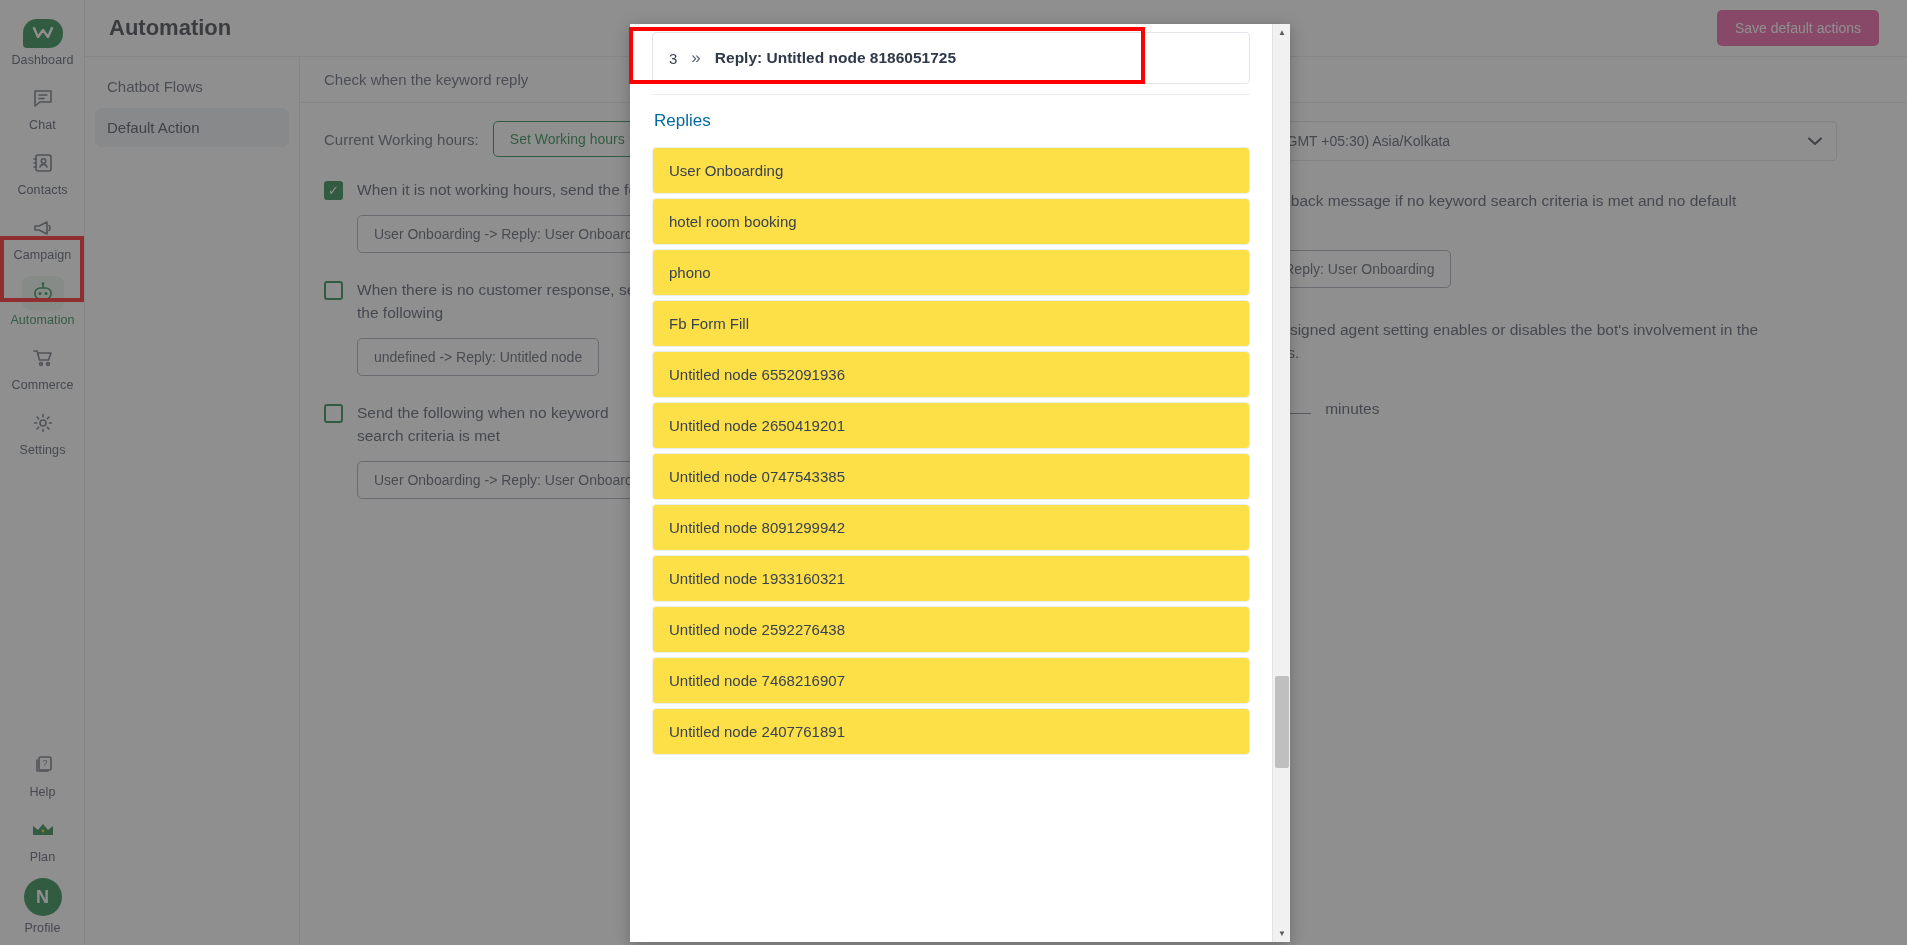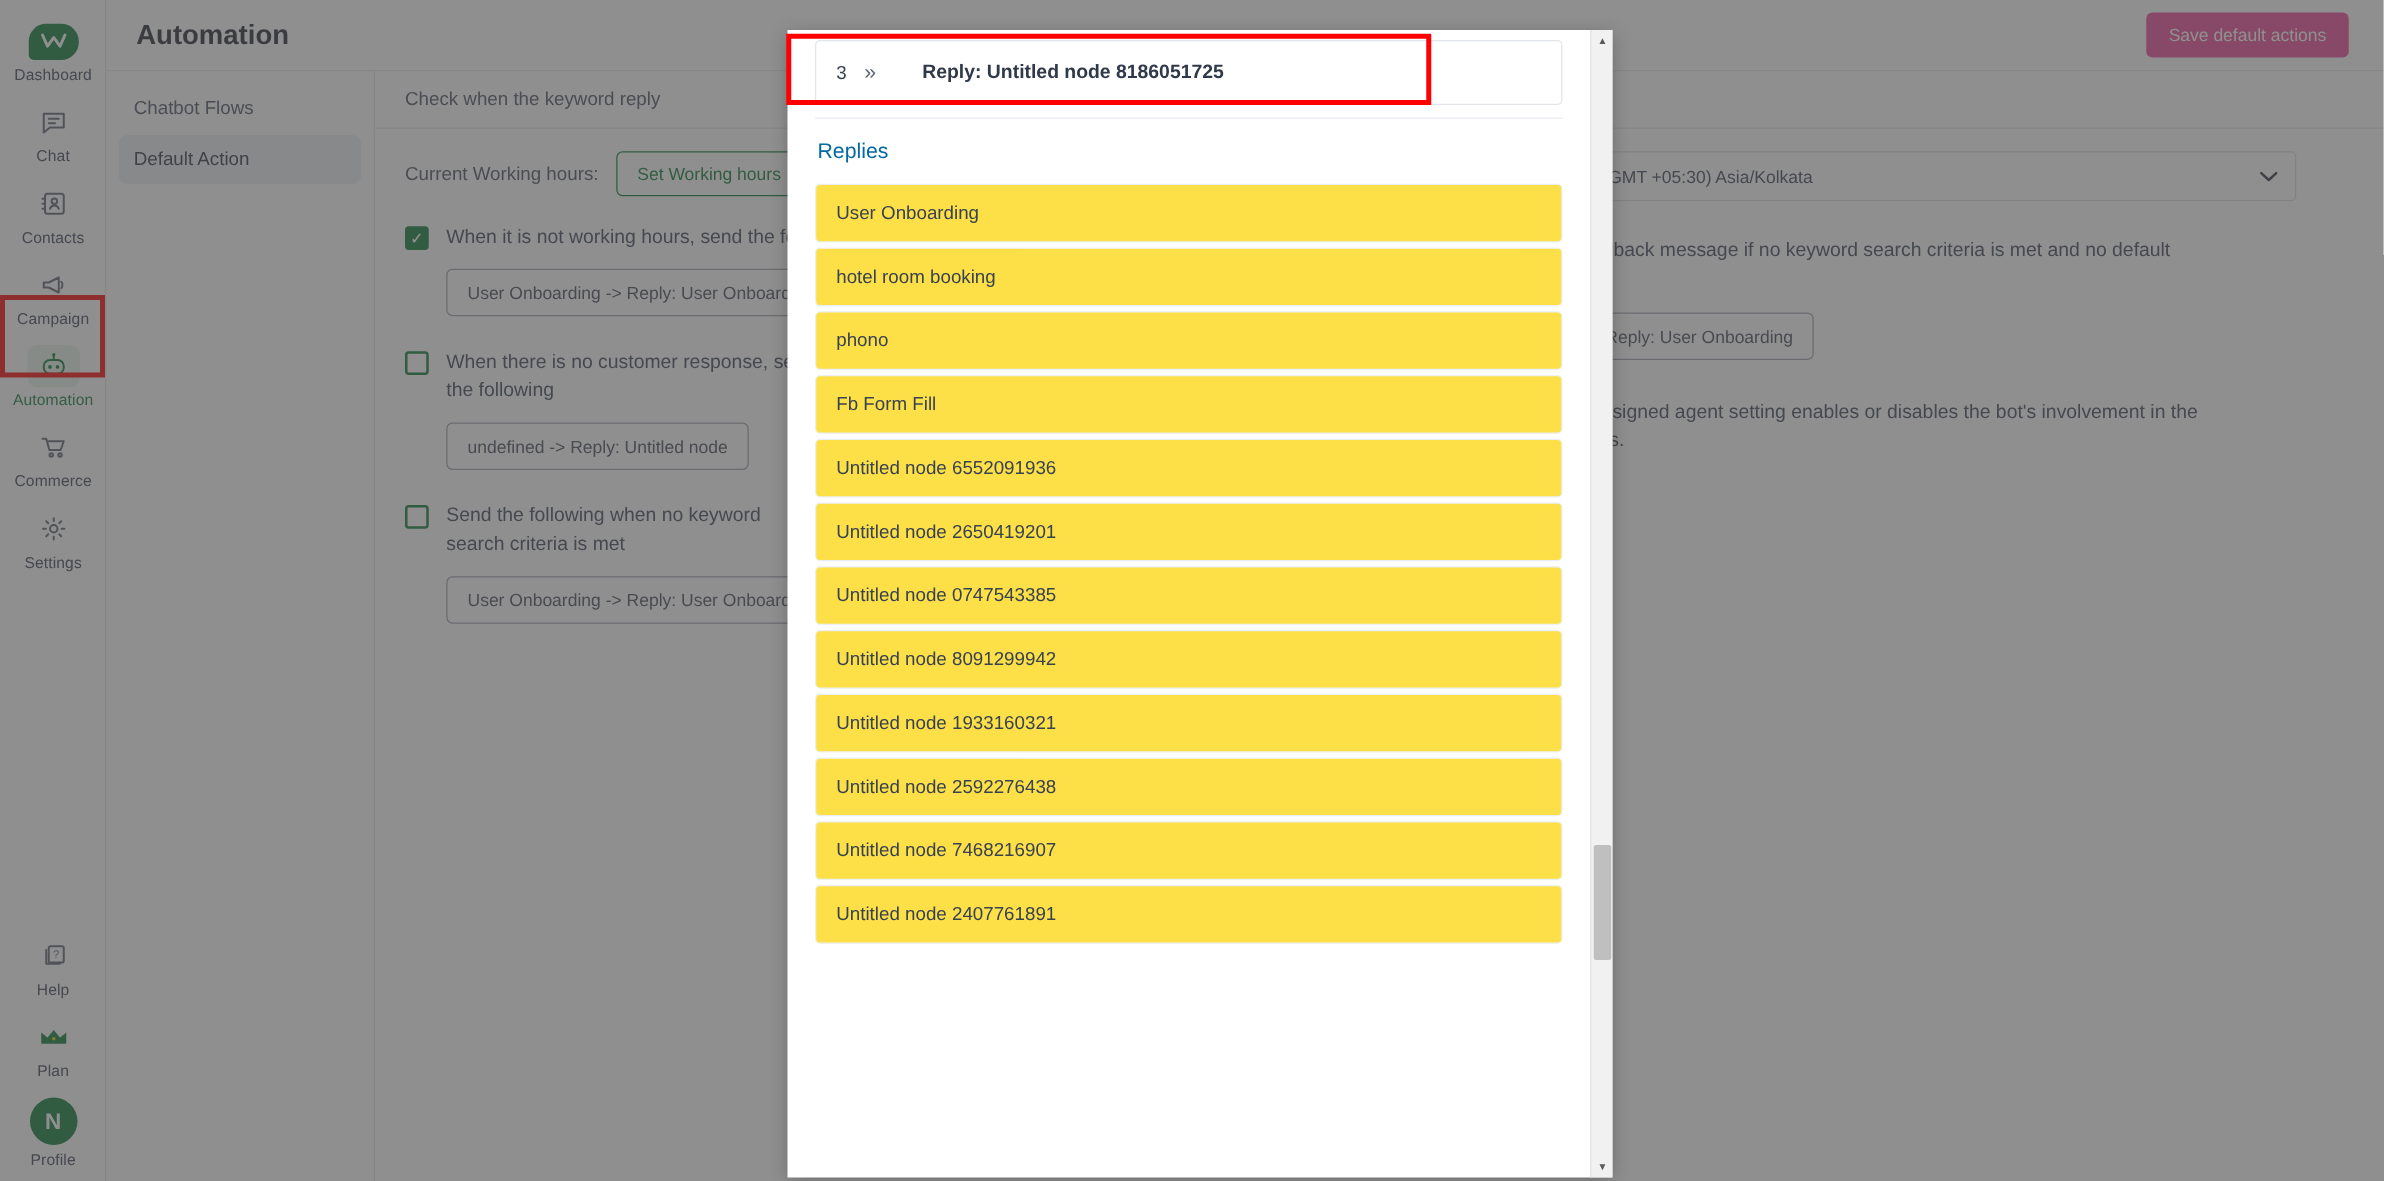--- a/index.html
+++ b/index.html
@@ -157,21 +157,21 @@
   .modal-pad { padding: 8px 22px 0 22px; }
 
   .crumb-box {
     border: 1px solid #e2e6ea; border-radius: 4px;
     padding: 15px 16px;
     display: flex; align-items: center; gap: 14px;
     margin-bottom: 10px;
   }
   .crumb-num { font-size: 15px; color: #394251; font-weight: 500; }
   .crumb-sep { font-size: 17px; color: #5a6170; }
-  .crumb-title { font-size: 15.5px; color: #2f3949; font-weight: 600; margin-left: 23px; }
+  .crumb-title { font-size: 15.5px; color: #2f3949; font-weight: 600; }
 
   .modal-div { height: 1px; background: #e9ecef; margin: 8px 0 16px 0; }
   .replies-head { font-size: 17px; color: #0369a1; margin: 6px 0 16px 2px; }
 
   .reply-item {
     border: 1px solid #eceff2; border-radius: 4px;
     background: #fde047;
     padding: 14px 16px; margin-bottom: 4px;
     font-size: 15px; color: #394251; cursor: pointer;
   }
@@ -392,20 +392,25 @@
 
               <div class="right-block">
                 <div class="right-para">Send the following fallback message if no keyword search criteria is met and no default action criteria is met.</div>
                 <div class="pill">User Onboarding -&gt; Reply: User Onboarding</div>
               </div>
 
               <div class="right-block">
                 <div class="right-para">Check whether the assigned agent setting enables or disables the bot's involvement in the ongoing conversations.</div>
               </div>
 
+              <div class="bot-row">
+                <span>Enable Bot after</span>
+                <span class="num-underline"></span>
+                <span>minutes</span>
+              </div>
 
             </div>
 
           </div>
         </div>
       </div>
     </div>
   </div>
 
   <div class="overlay"></div>

